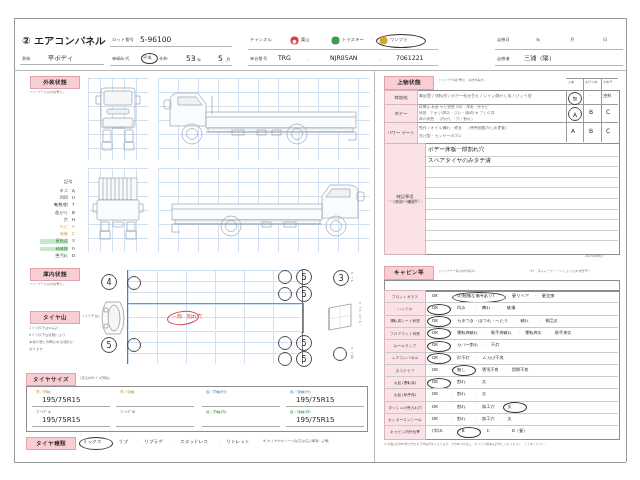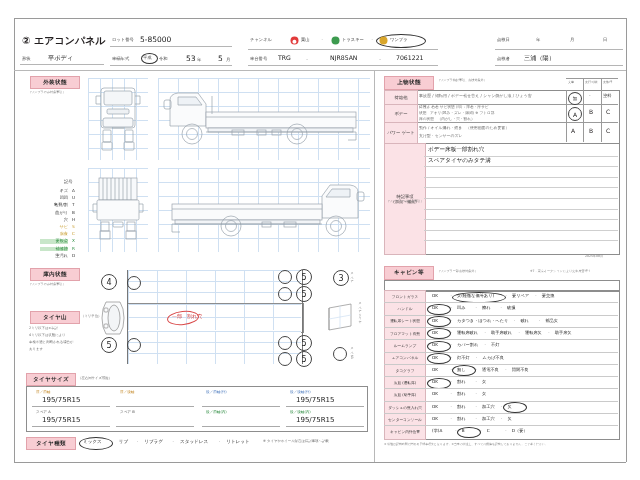--- a/index.html
+++ b/index.html
@@ -48,21 +48,21 @@
   <div class="ln hl" style="left:14px;top:18px;width:612px;"></div>
   <div class="ln hl" style="left:14px;top:462px;width:612px;"></div>
   <div class="ln vl" style="left:14px;top:18px;height:444px;"></div>
   <div class="ln vl" style="left:626px;top:18px;height:444px;"></div>
 
   <div class="t" style="left:22px;top:36px;font-size:10px;font-weight:bold;">
     <span>②</span>&nbsp;<span>エアコンパネル</span>
   </div>
 
   <div class="t lbl" style="left:112px;top:38px;">ロット番号</div>
-  <div class="t val" style="left:140px;top:36px;">5-85000</div>
+  <div class="t val" style="left:140px;top:36px;">5-96100</div>
   <div class="ln hl" style="left:110px;top:46px;width:122px;background:#b5b5b5;"></div>
 
   <div class="t lbl" style="left:22px;top:57px;">形状</div>
   <div class="t val-s" style="left:48px;top:55px;">平ボディ</div>
   <div class="ln hl" style="left:20px;top:64px;width:84px;background:#b5b5b5;"></div>
 
   <div class="t lbl" style="left:112px;top:57px;">車輌年式</div>
   <div class="ellipse" style="left:141px;top:53px;width:15px;height:9px;"></div>
   <div class="t lbl" style="left:143px;top:56px;">平成</div>
   <div class="t lbl" style="left:159px;top:57px;">令和</div>

